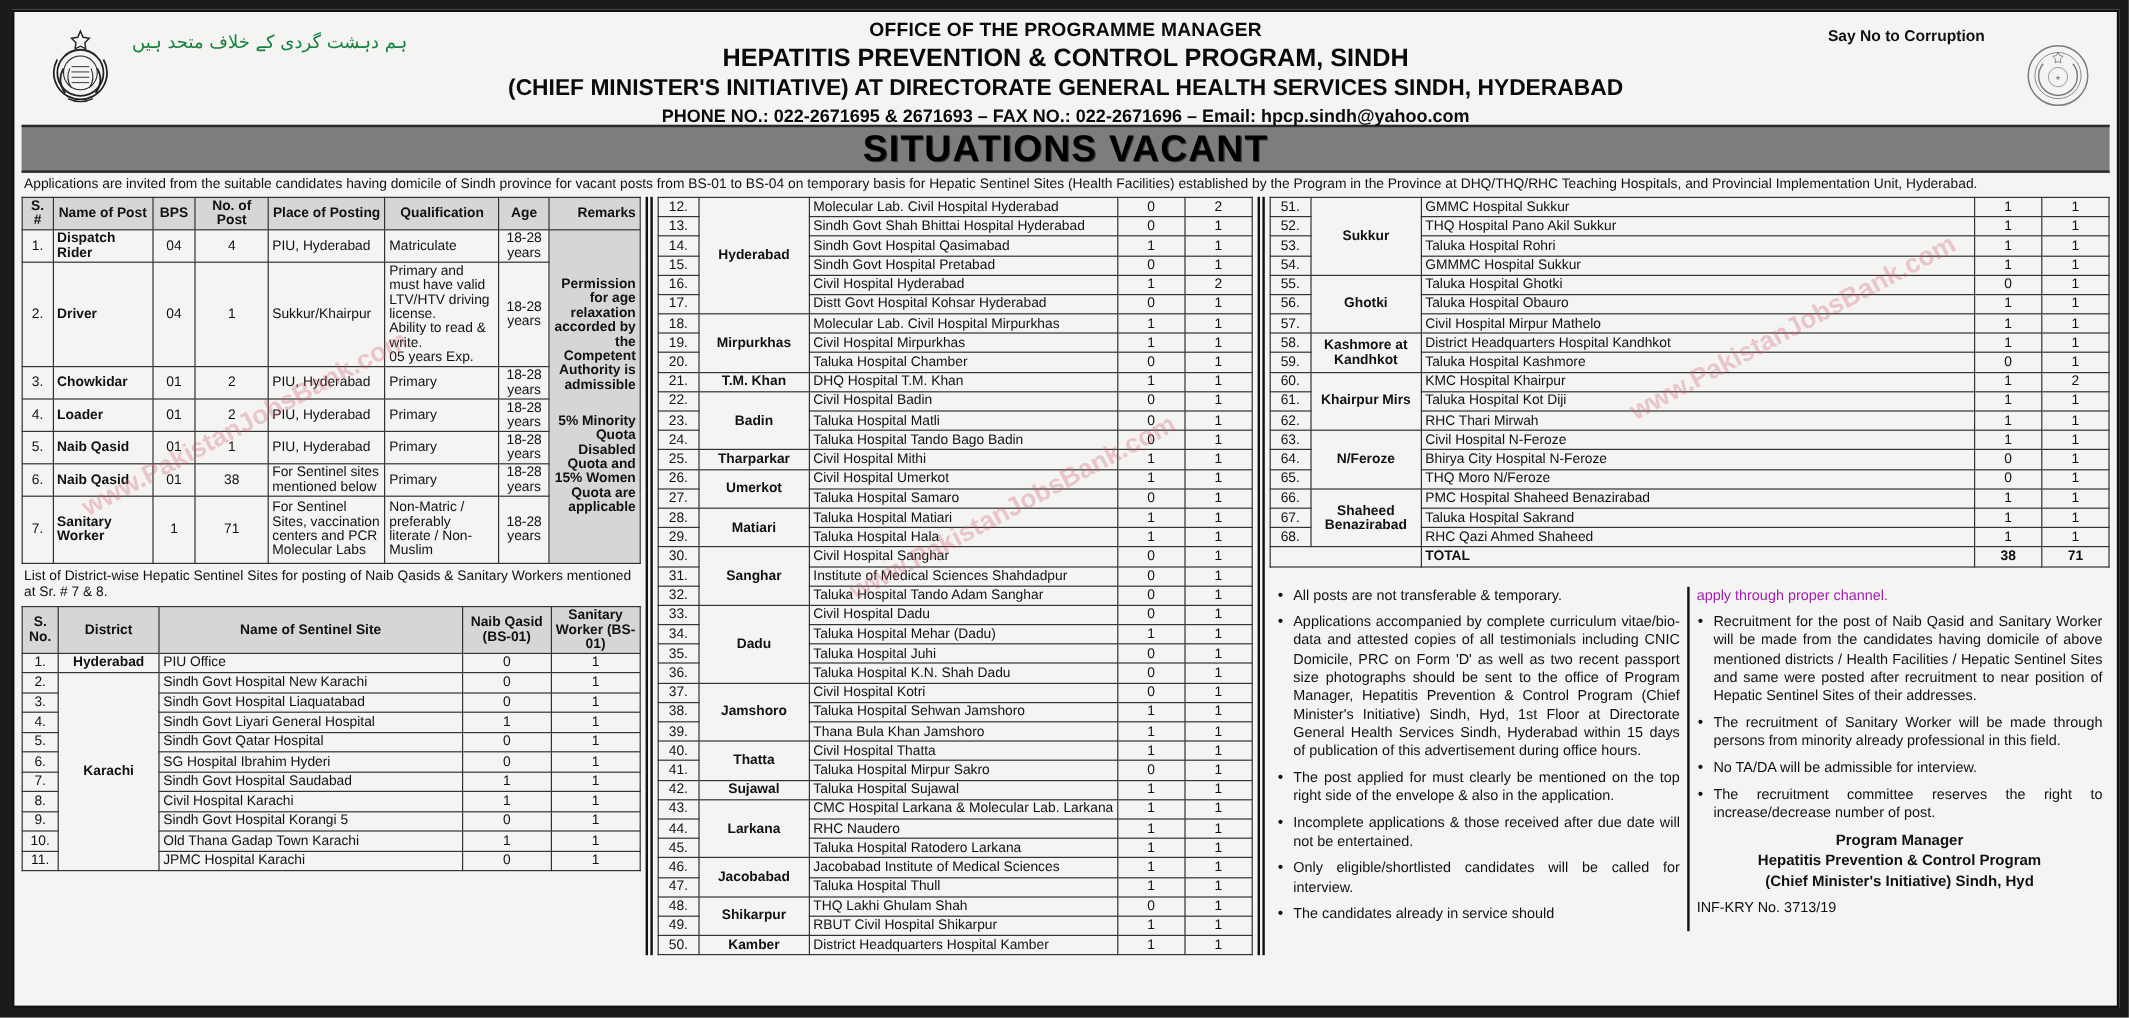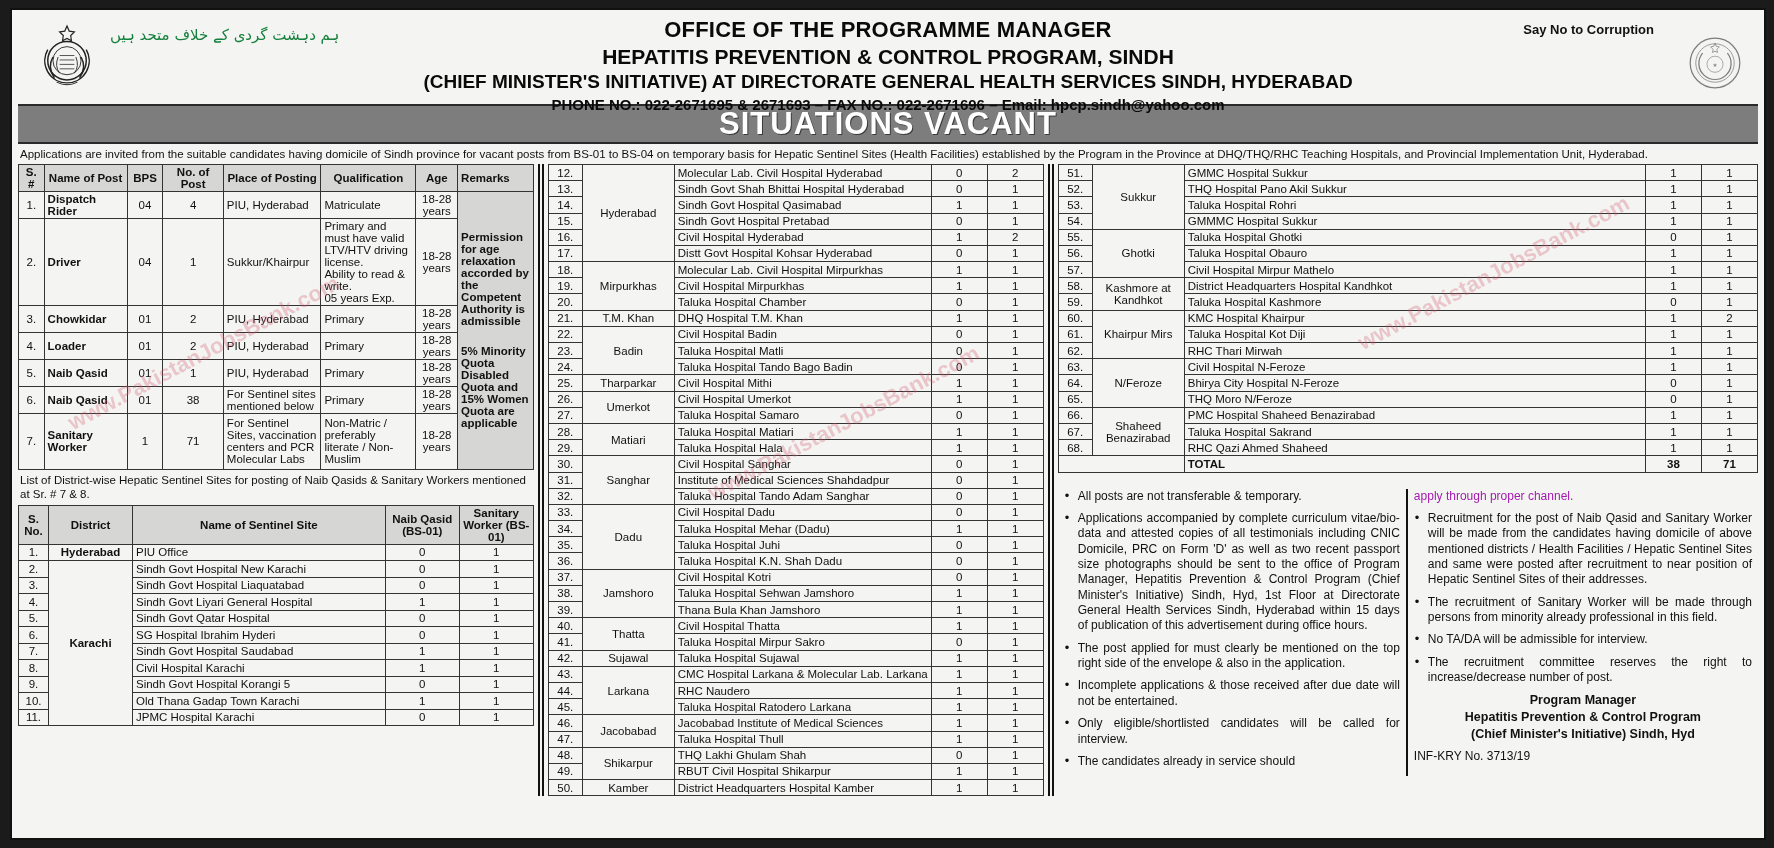--- a/index.html
+++ b/index.html
@@ -28,37 +28,37 @@
   }
   .urdu {
     position:absolute; left:98px; top:16px;
     font-family:"DejaVu Sans", sans-serif;
     font-size:15px; color:#15803d; direction:rtl;
   }
   .hdr-center {
     position:absolute; left:250px; right:250px; top:6px;
     text-align:center; color:#0a0a0a;
   }
-  .hdr-l1 { font-size:22px; font-weight:bold; letter-spacing:.2px; line-height:1.25; }
+  .hdr-l1 { font-size:16px; font-weight:bold; letter-spacing:.2px; line-height:1.25; }
   .hdr-l2 { font-size:21px; font-weight:bold; line-height:1.25; }
   .hdr-l3 { font-size:19px; font-weight:bold; line-height:1.3; }
   .hdr-l4 { font-size:15px; font-weight:bold; line-height:1.5; }
   .corruption {
     position:absolute; right:110px; top:12px;
     font-size:13px; font-weight:bold; color:#111;
   }
   
   .banner {
     margin:2px 6px 0 6px; height:40px;
     background:#7d7d7d;
     border-top:2px solid #2a2a2a; border-bottom:2px solid #2a2a2a;
     display:flex; align-items:center; justify-content:center;
   }
   .banner span {
-    color:#ffffff; font-size:31px; font-weight:bold; letter-spacing:1px;
+    color:#000000; font-size:31px; font-weight:bold; letter-spacing:1px;
     text-shadow:1px 1px 0 #3a3a3a;
   }
   
   .intro {
     padding:3px 8px 2px 8px; font-size:11.5px; line-height:1.3; color:#111;
     text-align:justify;
   }
   
   .cols { display:flex; padding:0 6px; gap:0; }
   .col-sep {
@@ -76,31 +76,31 @@
   }
   th { background:#d6d6d4; font-weight:bold; text-align:center; font-size:11.5px; }
   .tpost td { height:18px; }
   .tpost .c-sn { width:26px; text-align:center; }
   .tpost .c-post { width:84px; font-weight:bold; }
   .tpost .c-bps { width:36px; text-align:center; }
   .tpost .c-nop { width:62px; text-align:center; }
   .tpost .c-place { width:98px; }
   .tpost .c-qual { width:96px; }
   .tpost .c-age { width:42px; text-align:center; }
-  .tpost .c-rem { width:76px; text-align:left; font-weight:bold; background:#d6d6d4; }
+  .tpost .c-rem { width:76px; text-align:right; font-weight:bold; background:#d6d6d4; }
   .listnote { font-size:11.5px; padding:3px 2px 3px 2px; color:#111; line-height:1.25; }
   .tdist td { height:16.5px; }
   .tdist .d-sn { width:30px; text-align:center; }
   .tdist .d-dist { width:84px; text-align:center; font-weight:bold; }
   .tdist .d-site { }
   .tdist .d-nq { width:74px; text-align:center; }
   .tdist .d-sw { width:74px; text-align:center; }
   .tsites td { height:16.2px; font-size:11.5px; }
   .tsites .s-sn { width:34px; text-align:center; }
-  .tsites .s-dist { width:92px; text-align:center; font-weight:normal; }
+  .tsites .s-dist { width:92px; text-align:center; font-weight:bold; }
   .tsites .s-site { }
   .tsites .s-n { width:56px; text-align:center; }
   .tot td { font-weight:bold; }
   
   .notes-wrap { display:flex; margin-top:16px; }
   .notes-col { width:50%; padding:0 6px; }
   .notes-col.left { border-right:2px solid #111; }
   ul.notes { margin:0; padding:0 0 0 14px; list-style:none; }
   ul.notes li {
     font-size:12px; line-height:1.28; color:#111; margin-bottom:7px;

